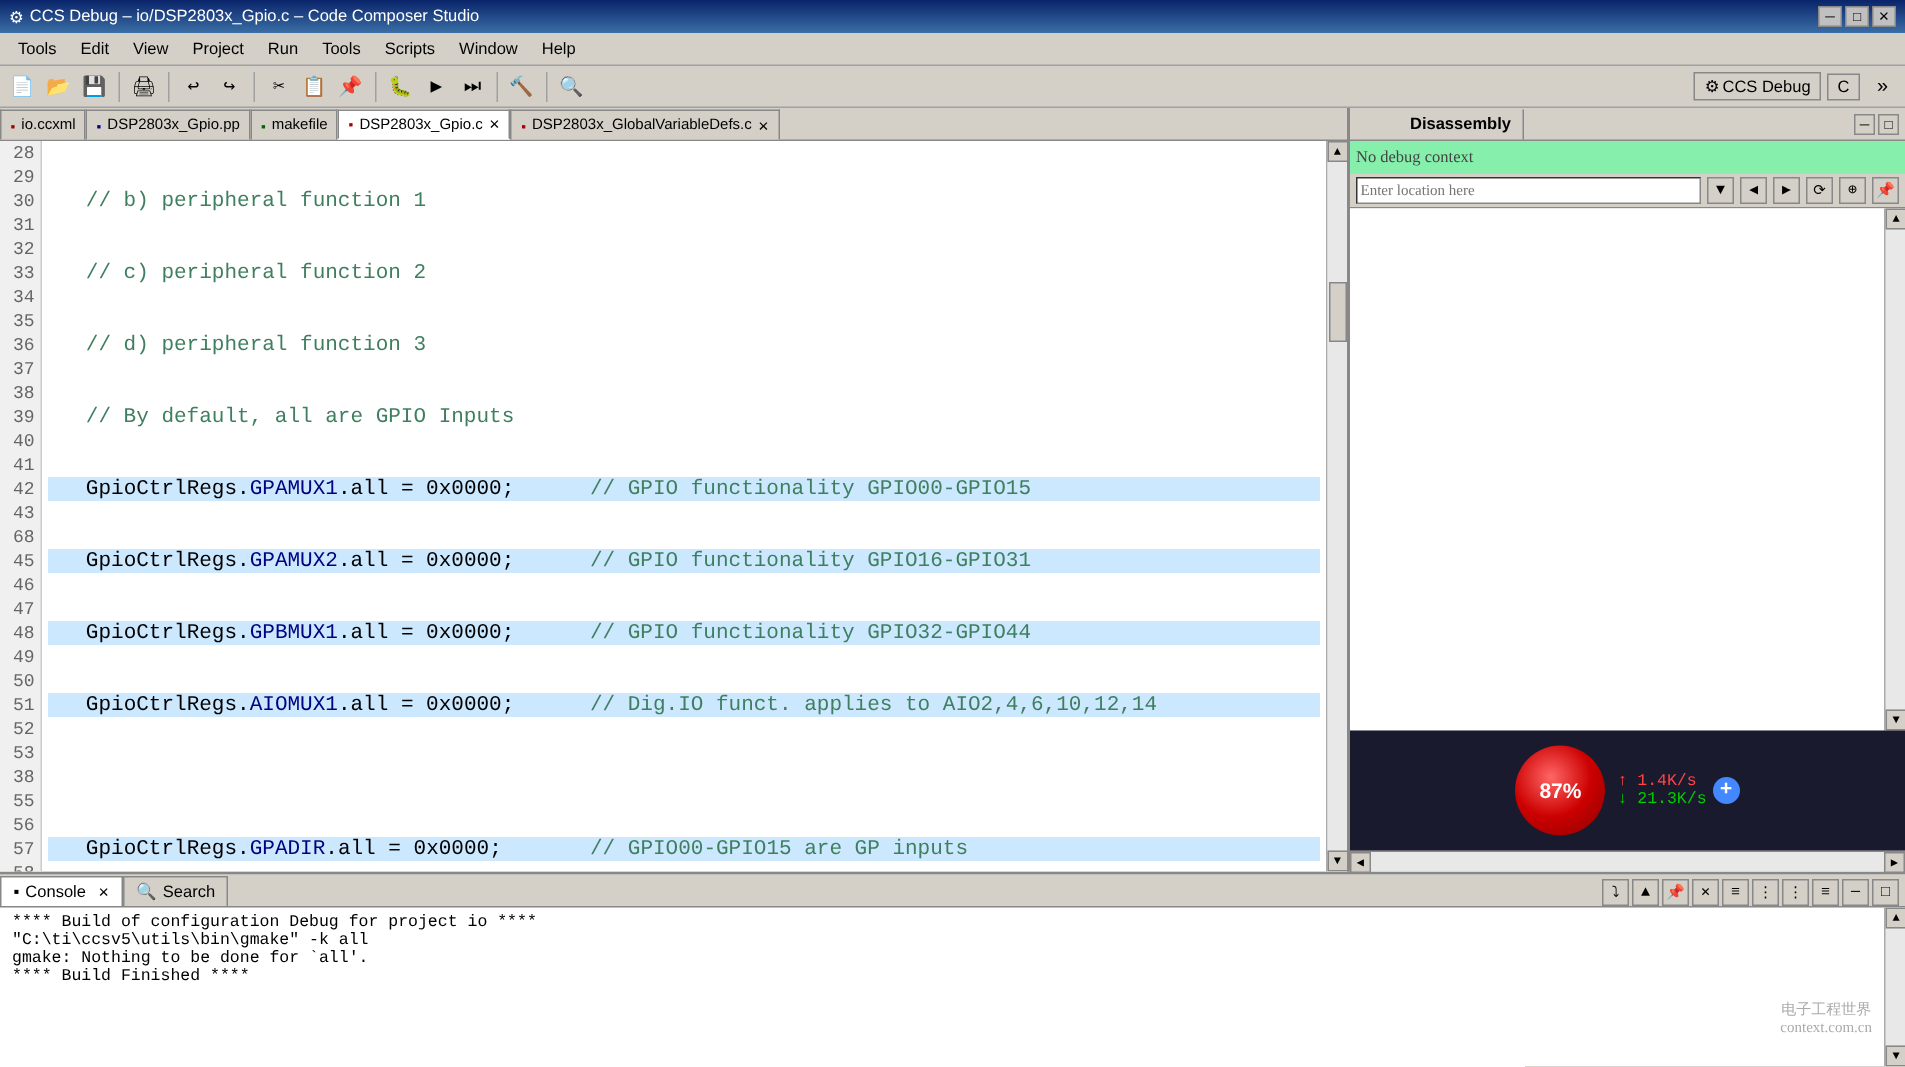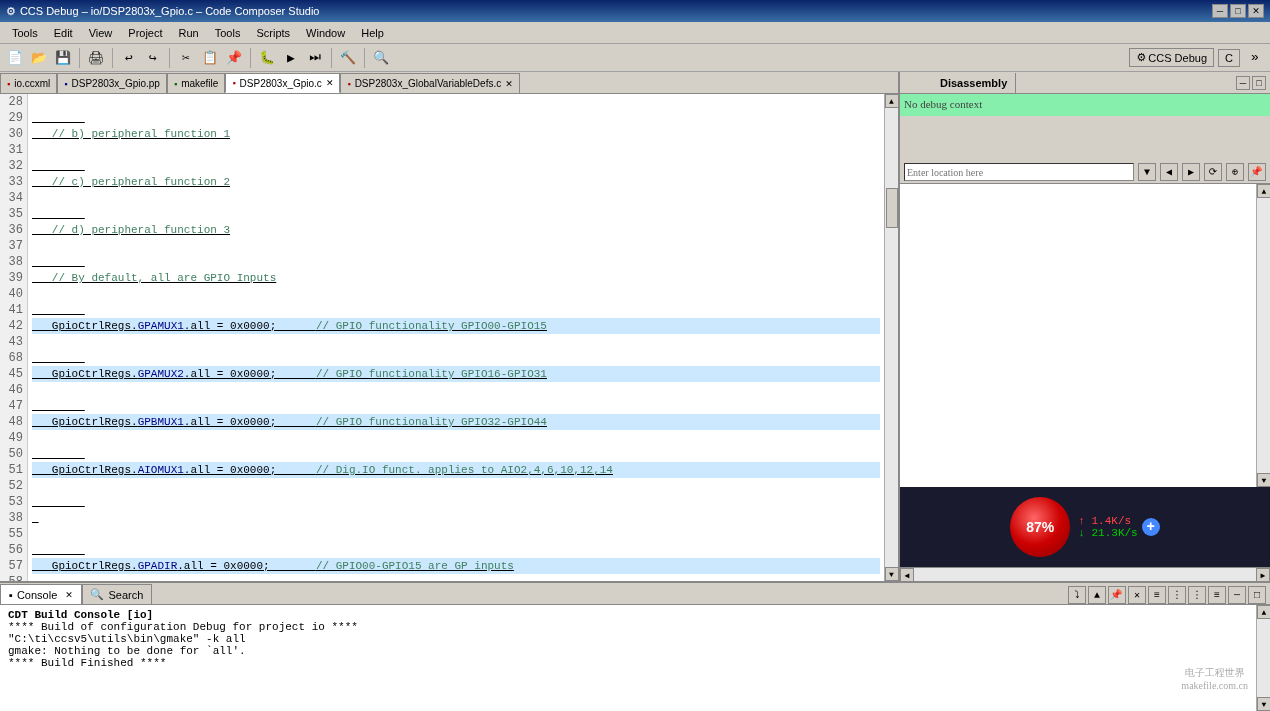--- a/index.html
+++ b/index.html
@@ -136,25 +136,24 @@
       text-align: right;
       color: #666;
       font-size: 12px;
       line-height: 16px;
       user-select: none;
       min-width: 28px;
     }
     #code-content {
       flex: 1;
       padding: 0 4px;
-      font-size: 11px;
+      font-size: 14px;
       line-height: 16px;
       overflow: hidden;
       white-space: pre;
-      text-decoration: underline;
     }
     .code-line { display: block; line-height: 16px; }
     .code-line.highlighted { background: #cce8ff; }
     .comment { color: #3f7f5f; }
 
     
     #editor-scrollbar {
       width: 14px;
       background: #e8e8e8;
       border-left: 1px solid #aaa;
@@ -235,21 +234,20 @@
       background: #fff;
       padding: 0 2px;
     }
     .loc-btn {
       width: 18px; height: 18px;
       background: #d4d0c8;
       border: 1px solid #888;
       font-size: 10px;
       display: flex; align-items: center; justify-content: center;
       cursor: pointer;
-      margin-top: 45px;
     }
 
     
     #network-meter {
       height: 80px;
       background: #1a1a2e;
       display: flex;
       align-items: center;
       justify-content: center;
       position: relative;
@@ -604,31 +602,30 @@
       <div class="btm-ctrl">≡</div>
       <div class="btm-ctrl">⋮</div>
       <div class="btm-ctrl">⋮</div>
       <div class="btm-ctrl">≡</div>
       <div class="btm-ctrl">─</div>
       <div class="btm-ctrl">□</div>
     </div>
   </div>
   <div id="console-wrapper">
     <div id="console-content">
-      <div class="console-title">CDT Build Console [io]</div>
       <div> </div>
       <div class="console-text">**** Build of configuration Debug for project io ****</div>
       <div> </div>
       <div class="console-text">"C:\ti\ccsv5\utils\bin\gmake" -k all</div>
       <div class="console-text">gmake: Nothing to be done for  `all'.</div>
       <div> </div>
       <div class="console-text">**** Build Finished ****</div>
       <div id="watermark">
         <div>电子工程世界</div>
-        <div>makefile.com.cn</div>
+        <div>context.com.cn</div>
       </div>
     </div>
     <div style="width:14px;background:#e8e8e8;border-left:1px solid #aaa;display:flex;flex-direction:column;">
       <div class="scroll-arrow">▲</div>
       <div style="flex:1;"></div>
       <div class="scroll-arrow">▼</div>
     </div>
   </div>
 </div>
 

